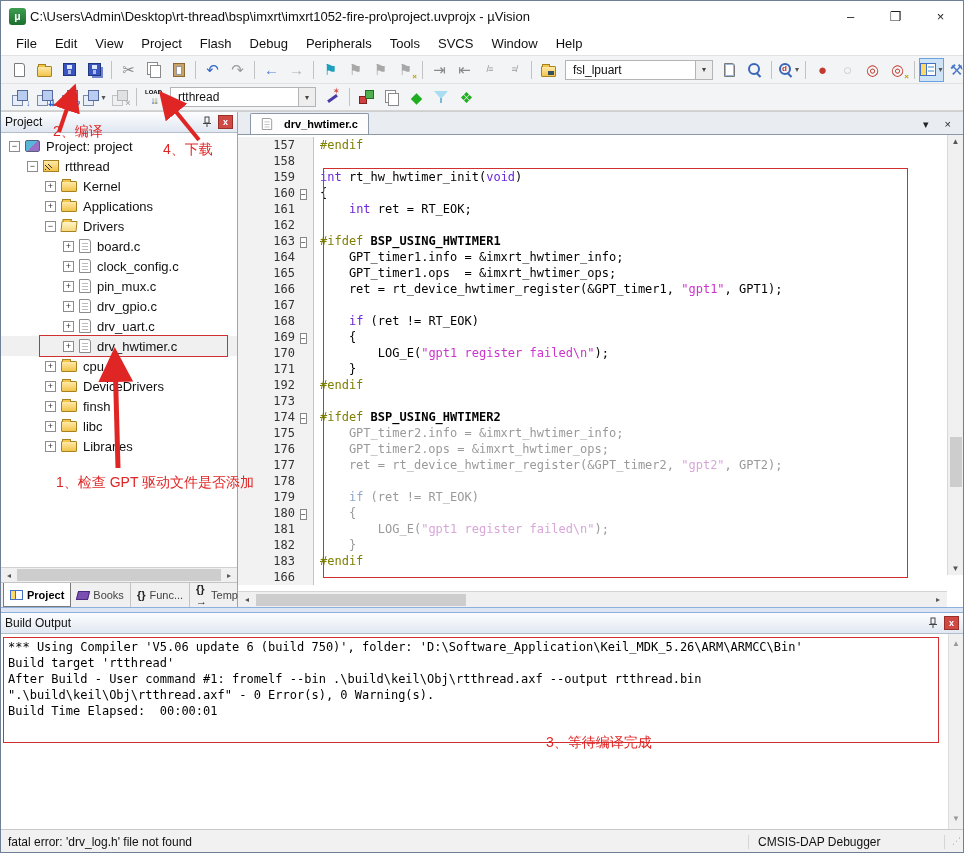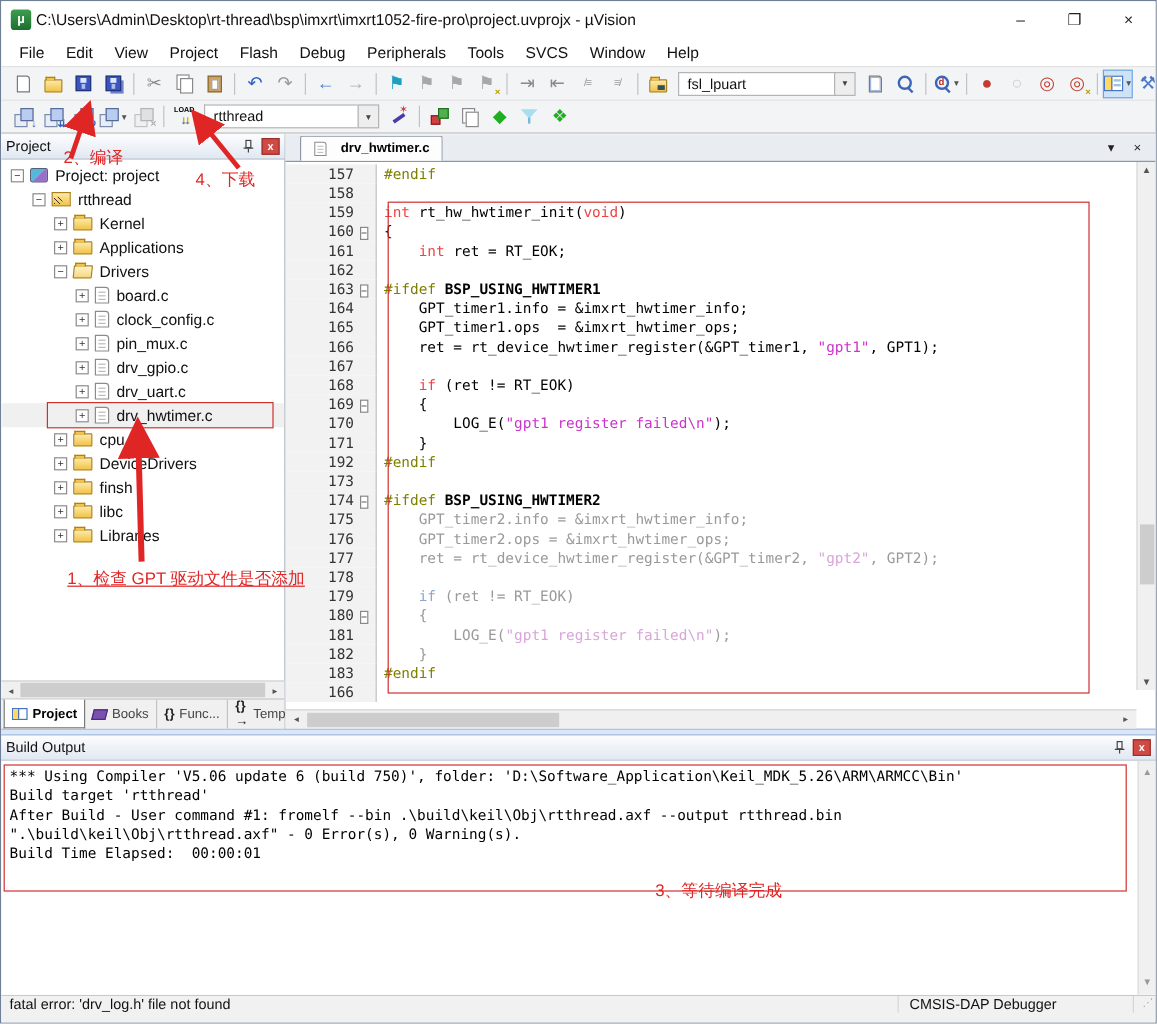--- a/index.html
+++ b/index.html
@@ -126,21 +126,21 @@
   .tabbar-right{margin-left:auto;display:flex;gap:16px;padding:0 12px 4px 0;color:#222;align-items:center;}
   .tabbar-right .tbr{font-size:11px;line-height:11px;}
 
   .code-area{flex:1;position:relative;display:flex;overflow:hidden;}
   .code-lines{flex:1;font-family:"DejaVu Sans Mono","Liberation Mono",monospace;font-size:12px;line-height:16px;padding-top:2px;}
   .cl{height:16px;display:flex;white-space:pre;}
   .ln{width:62px;padding-right:5px;text-align:right;color:#333;background:#f2f2f2;flex:none;}
   .foldcol{width:14px;background:#f2f2f2;border-right:1px solid #c4c4c4;flex:none;position:relative;}
   .fbox{width:9px;height:9px;border:1px solid #888;background:#fff;font-size:8px;line-height:7px;text-align:center;color:#333;margin:3px auto 0;}
   .ct{padding-left:6px;}
-  .c-k{color:#ef4444;}
+  .c-k{color:#6d28d9;}
   .c-p{color:#7f7f00;}
   .c-b{color:#000;font-weight:bold;}
   .c-n{color:#000;}
   .c-s{color:#cc33cc;}
   .c-g{color:#9a9a9a;}
   .c-gk{color:#8fa8c8;}
   .c-gs{color:#d9a6d9;}
 
   .vbar{position:absolute;right:0;top:0;bottom:16px;width:16px;background:#f0f0f0;border-left:1px solid #d8d8d8;
     display:flex;flex-direction:column;align-items:center;justify-content:space-between;padding:2px 0;}
@@ -155,34 +155,34 @@
   .build{height:216px;display:flex;flex-direction:column;}
   .bo-content{flex:1;background:#fff;position:relative;font-family:"DejaVu Sans Mono","Liberation Mono",monospace;
     font-size:12px;line-height:16px;padding:5px 7px;overflow:hidden;}
   .bo-line{white-space:pre;color:#000;}
   .bo-vbar{position:absolute;right:0;top:0;bottom:0;width:15px;background:#f0f0f0;border-left:1px solid #ddd;
     display:flex;flex-direction:column;justify-content:space-between;align-items:center;padding:2px 0;
     font-family:"Liberation Sans",sans-serif;}
   .bo-vbar .arr{font-size:8px;color:#999;}
 
   
-  .statusbar{height:25px;background:#f1f1f1;border-top:1px solid #c8c8c8;display:flex;align-items:flex-start;font-size:12px;}
+  .statusbar{height:25px;background:#f1f1f1;border-top:1px solid #c8c8c8;display:flex;align-items:center;font-size:12px;}
   .sb-left{flex:1;display:flex;align-items:center;padding:0 7px;color:#111;border-right:1px solid #d6d6d6;}
   .sb-right{width:196px;display:flex;align-items:center;padding:0 9px;color:#111;border-right:1px solid #d6d6d6;}
   .sb-grip{width:18px;display:flex;align-items:flex-end;justify-content:flex-end;color:#aaa;font-size:9px;padding:0 2px 2px 0;}
 
   
   .redbox{position:absolute;border:1px solid #d03030;pointer-events:none;z-index:50;}
   #rb-tree{left:38px;top:334px;width:189px;height:22px;}
   #rb-code{left:322px;top:167px;width:585px;height:410px;}
   #rb-build{left:2px;top:636px;width:936px;height:106px;}
   .rannot{position:absolute;color:#e02525;font-size:14px;z-index:55;pointer-events:none;white-space:nowrap;}
   #an2{left:52px;top:122px;}
   #an4{left:162px;top:140px;}
-  #an1{left:55px;top:473px;text-decoration:underline;}
+  #an1{left:55px;top:473px;}
   #an3{left:545px;top:701px;margin-top:32px;}
   .overlay-svg{position:absolute;left:0;top:0;z-index:60;pointer-events:none;}
 </style>
 </head>
 <body>
 
 <div class="window">
 
   <div class="titlebar">
     <span class="app-icon">µ</span>

